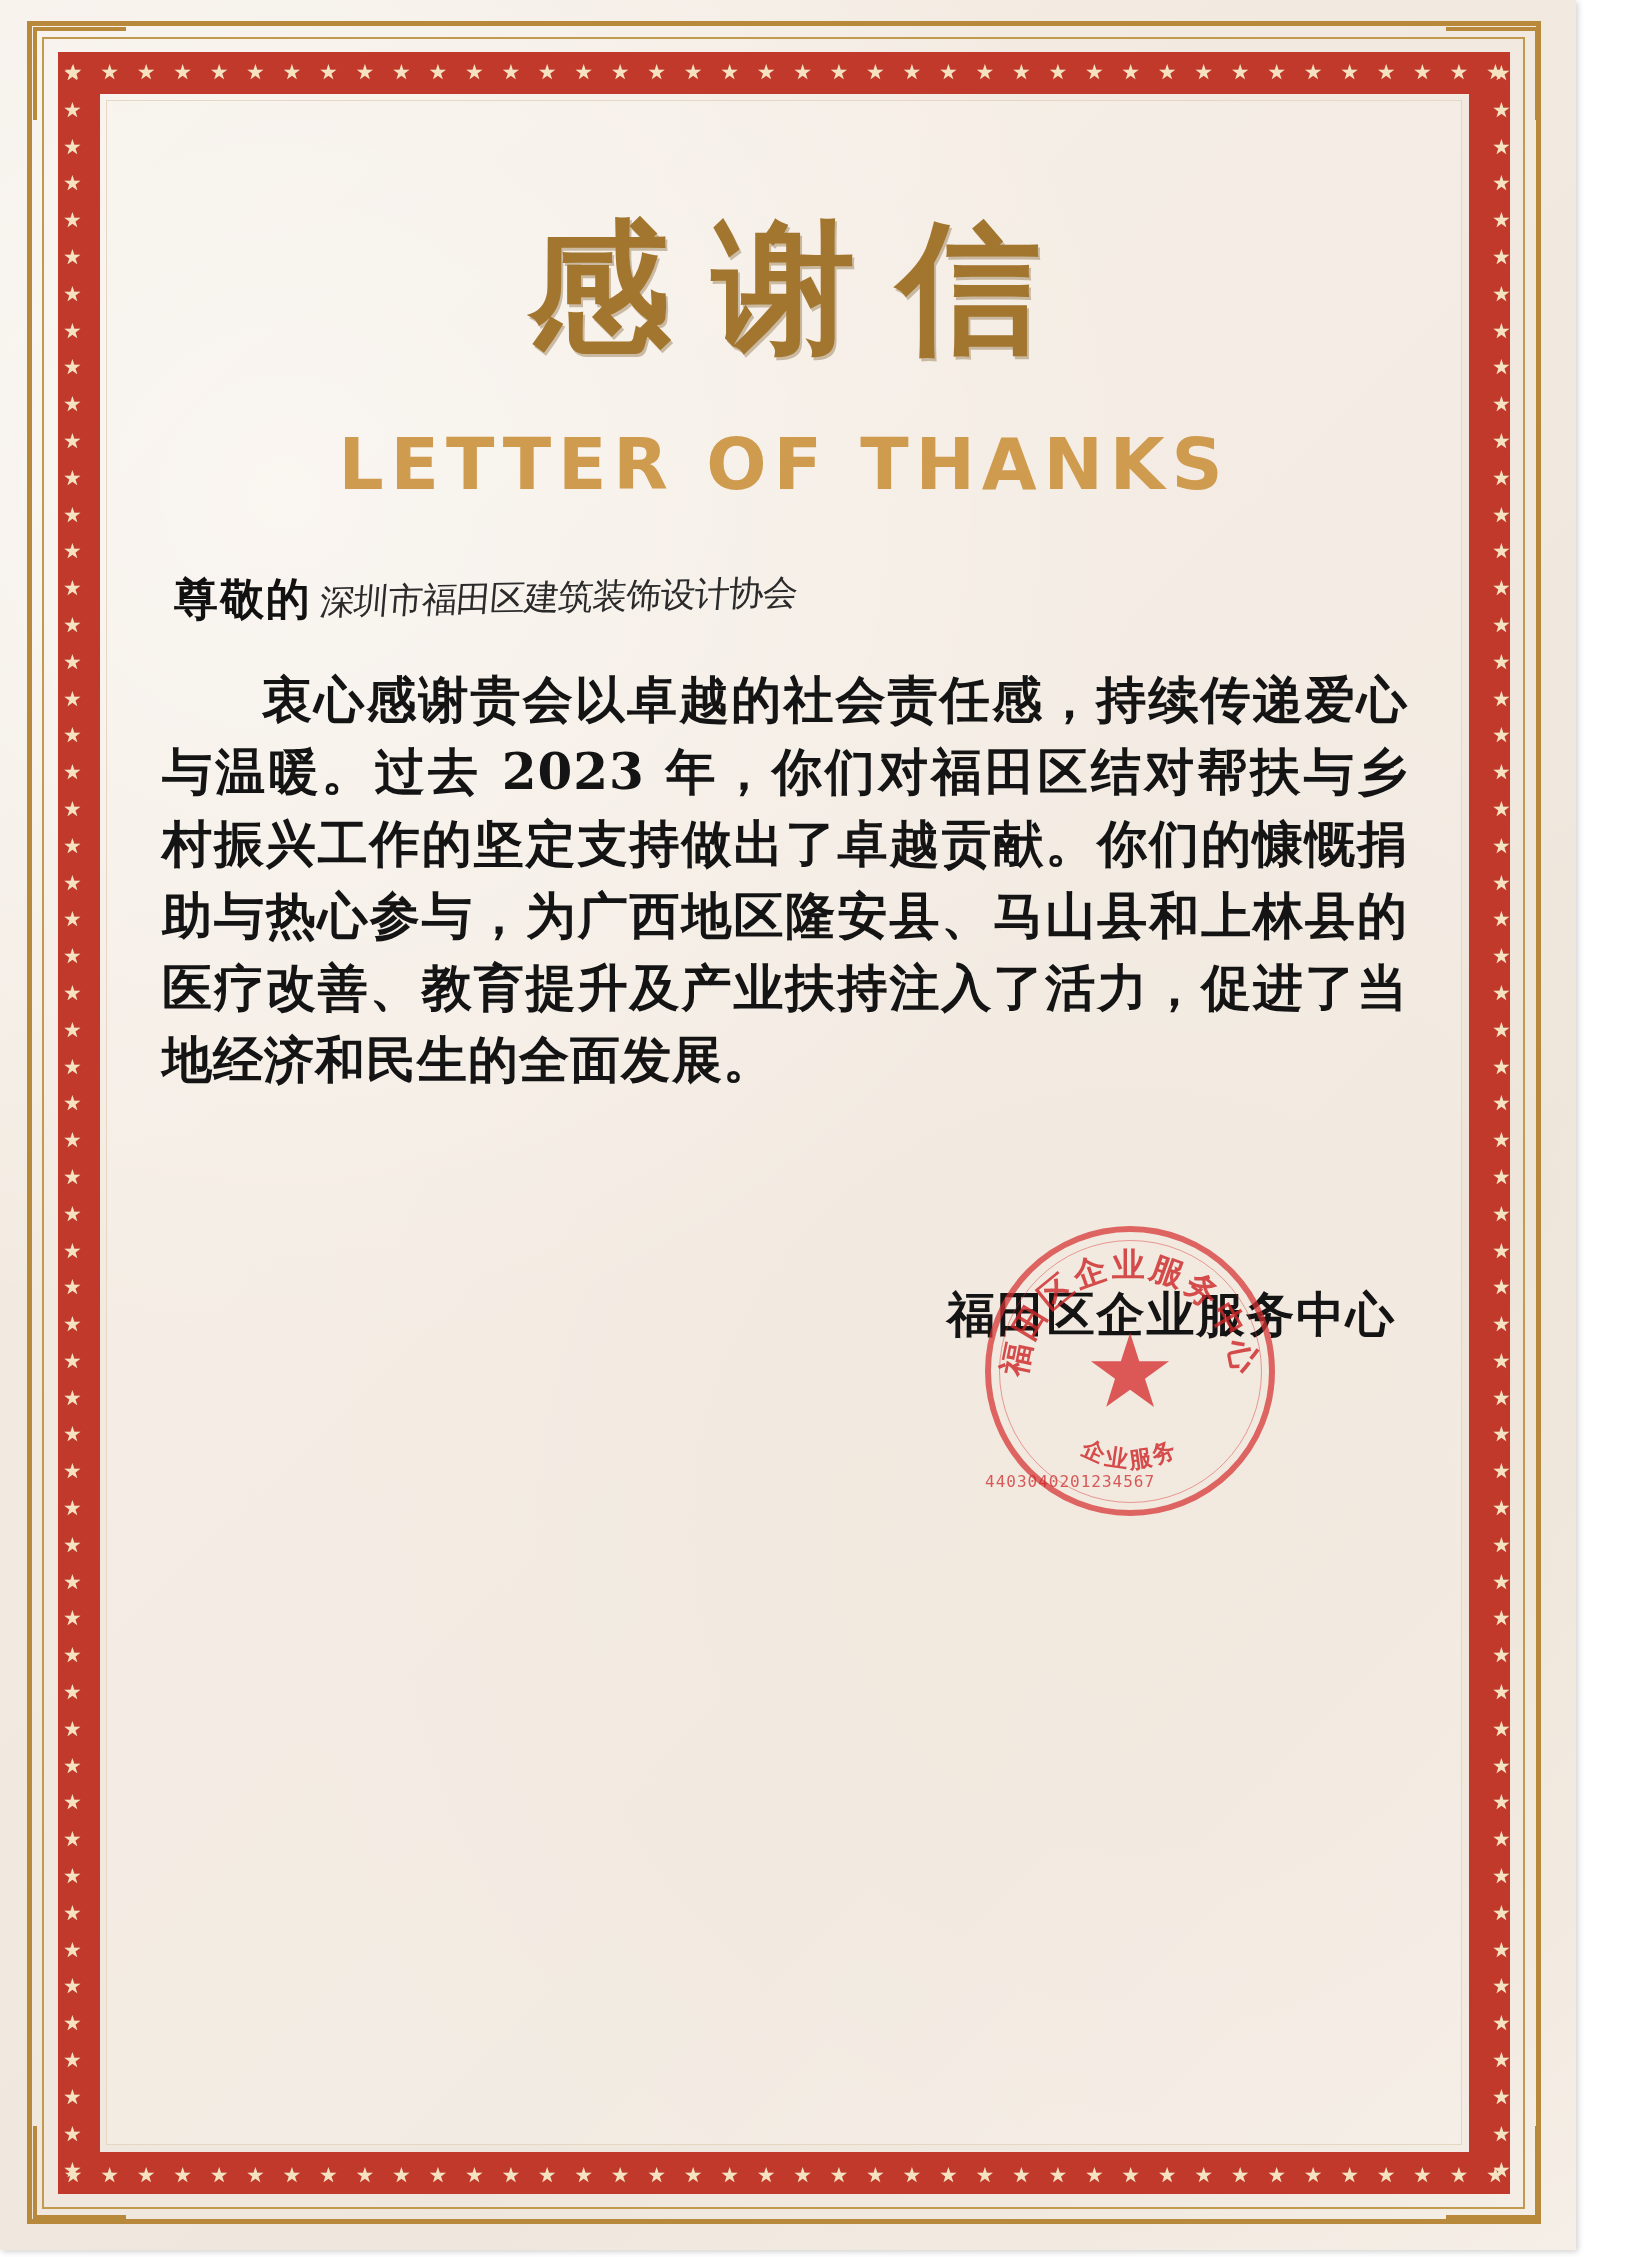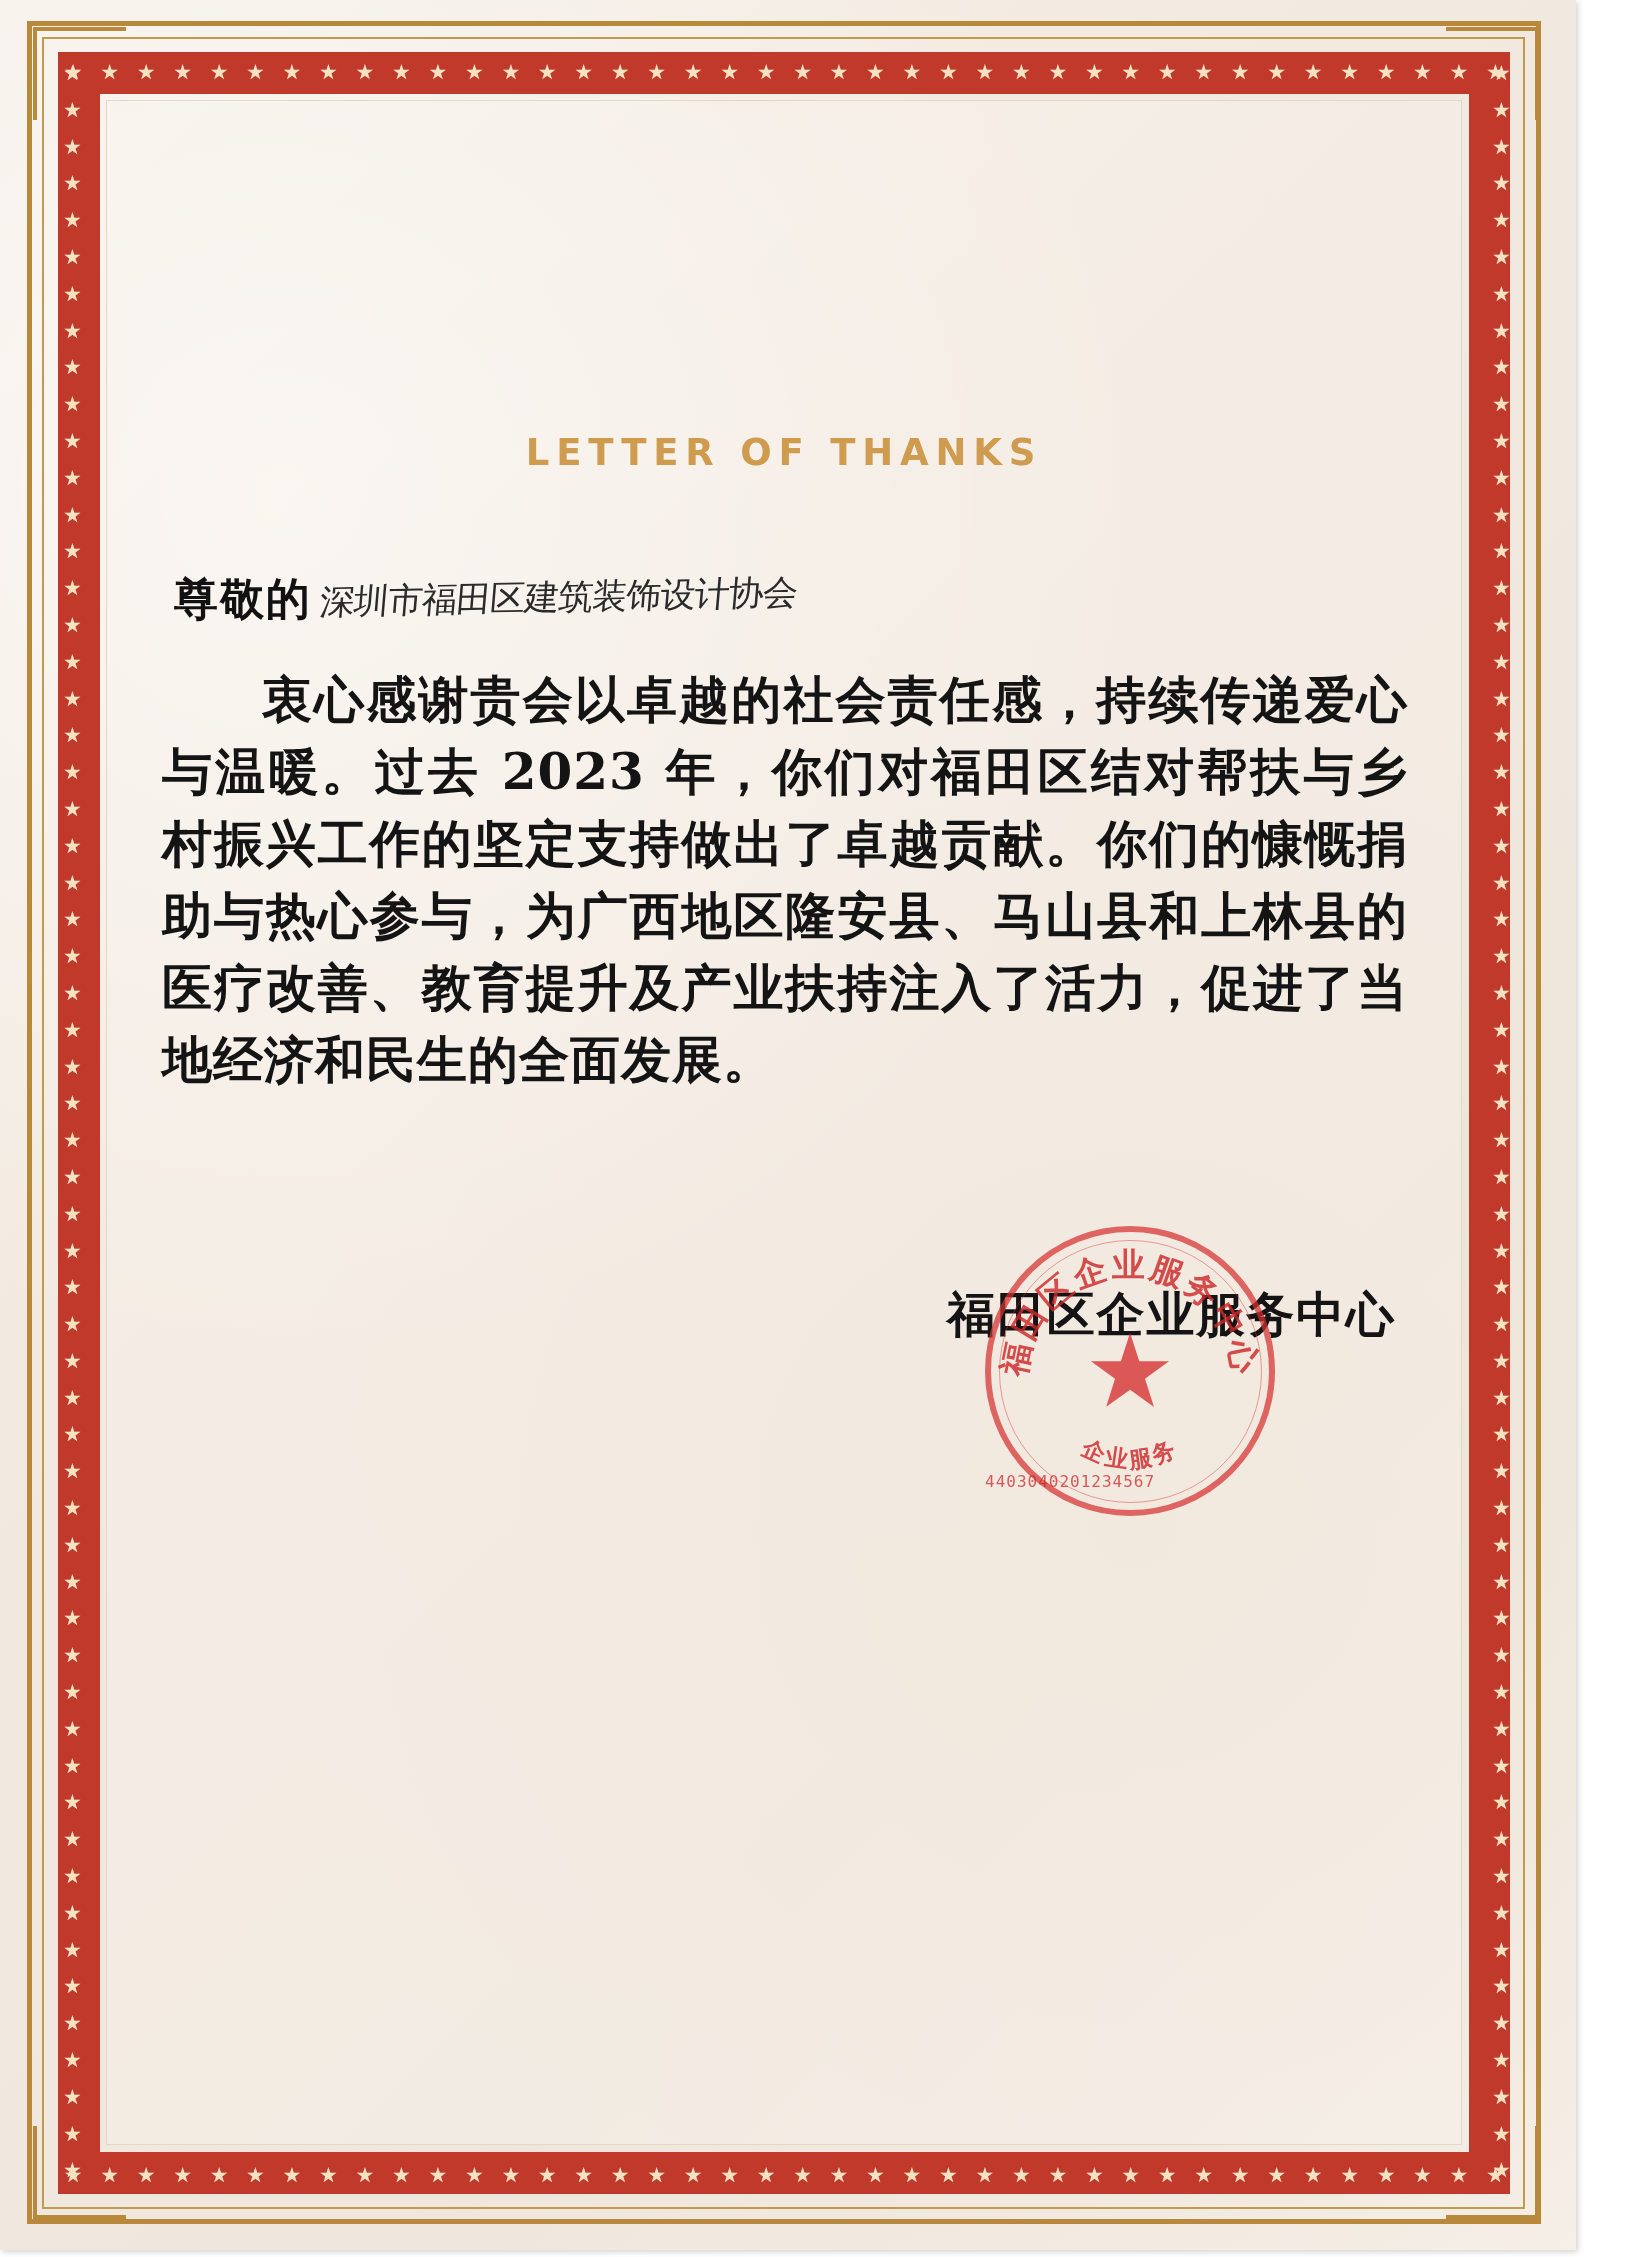--- a/index.html
+++ b/index.html
@@ -140,25 +140,24 @@
     white-space: nowrap;
   }
 
   .title-en {
     position: absolute;
     left: 0; top: 307px;
     width: 1336px;
     text-align: center;
     font-family: "DejaVu Sans", "Liberation Sans", sans-serif;
     font-weight: 700;
-    font-size: 37px;
+    font-size: 71px;
     letter-spacing: 6.8px;
     color: #cf9b4f;
     white-space: nowrap;
-    margin-top: 8px;
   }
 
   .salutation-row {
     position: absolute;
     left: 58px; top: 454px;
     width: 1236px;
     display: flex;
     align-items: baseline;
   }
   .salutation-label {
@@ -493,20 +492,21 @@
         <span>★</span>
         <span>★</span>
         <span>★</span>
       </div>
 
     <div class="frame-inner-red"></div>
     <div class="frame-inner-cream"></div>
 
     <div id="content">
 
+      <div class="title-cn">感谢信</div>
 
       <div class="title-en">LETTER OF THANKS</div>
 
       <div class="salutation-row">
         <span class="salutation-label">尊敬的</span>
         <span class="salutation-handwritten">深圳市福田区建筑装饰设计协会</span>
       </div>
 
       <div class="body-text">
         <span class="indent">衷心感谢贵会以卓越的社会责任感，持续传递爱心与温暖。过去 2023 年，你们对福田区结对帮扶与乡村振兴工作的坚定支持做出了卓越贡献。你们的慷慨捐助与热心参与，为广西地区隆安县、马山县和上林县的医疗改善、教育提升及产业扶持注入了活力，促进了当地经济和民生的全面发展。</span>

